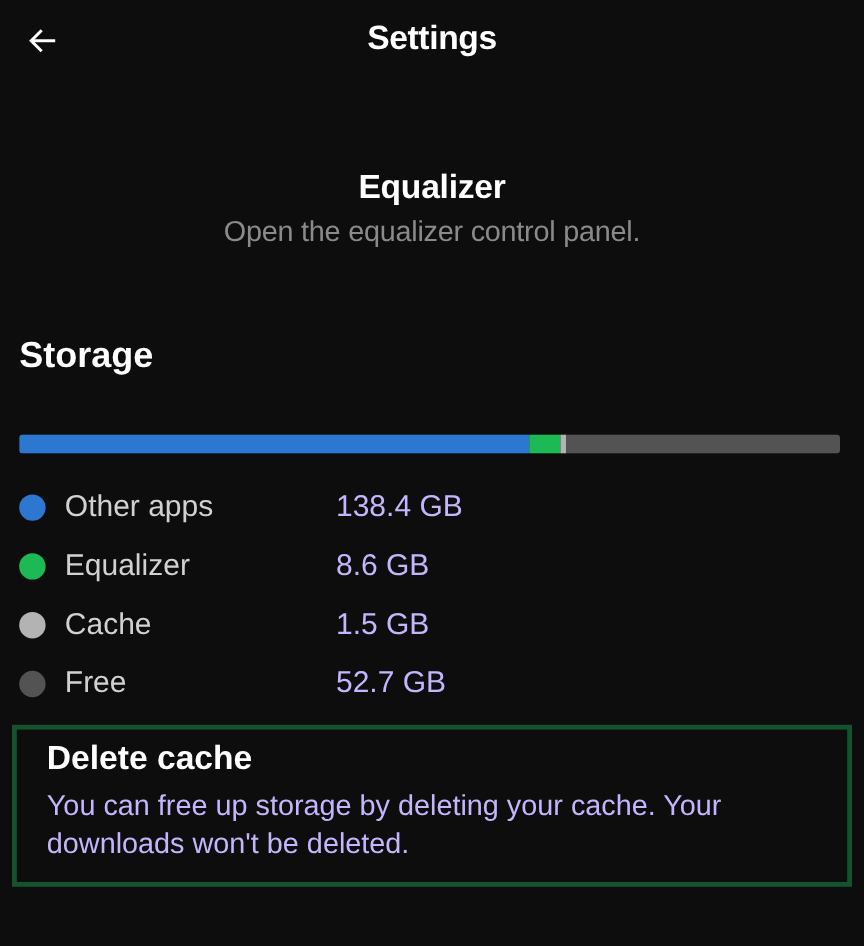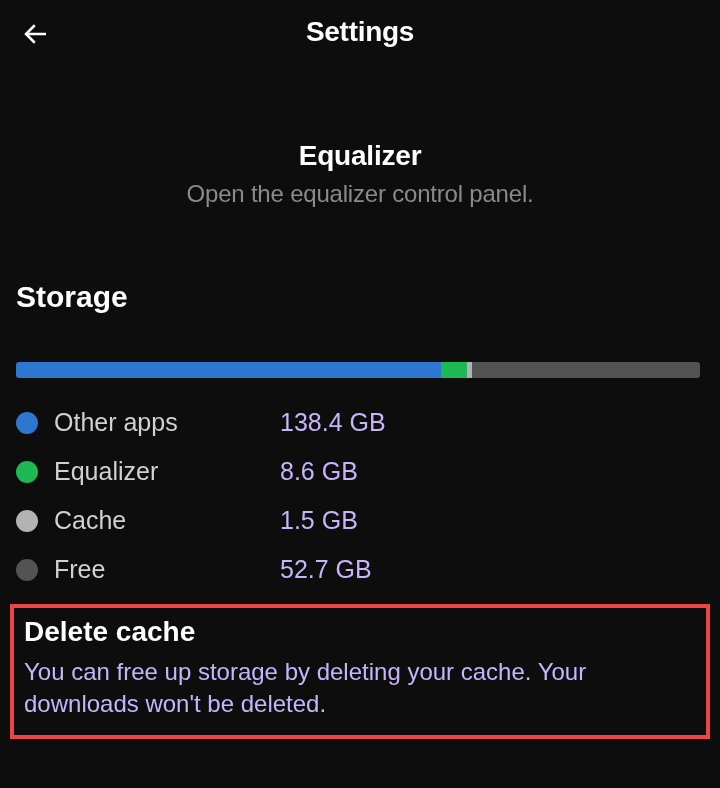--- a/index.html
+++ b/index.html
@@ -111,22 +111,22 @@
       width: 226px;
       font-weight: 400;
     }
     .legend-value {
       font-size: 25px;
       color: #c4b5fd;
       font-weight: 400;
     }
     .delete-cache-wrapper {
       margin: 20px 10px 16px 10px;
-      border: 4px solid #ef4444;
-      padding: 8px 10px 14px 10px;
+      border: 4px solid #14532d;
+      padding: 8px 10px 14px 25px;
     }
     .delete-cache-title {
       font-size: 28px;
       font-weight: 600;
       color: #ffffff;
     }
     .delete-cache-subtitle {
       font-size: 24px;
       color: #c4b5fd;
       margin-top: 8px;

